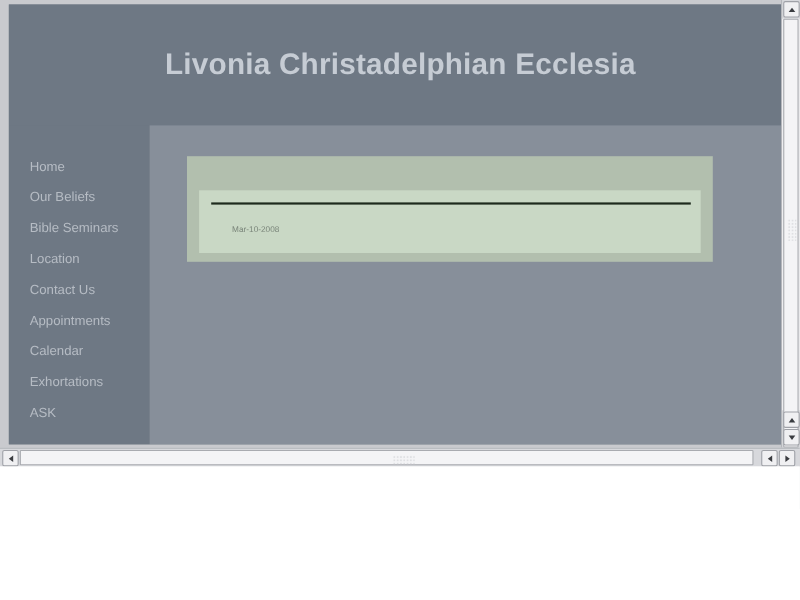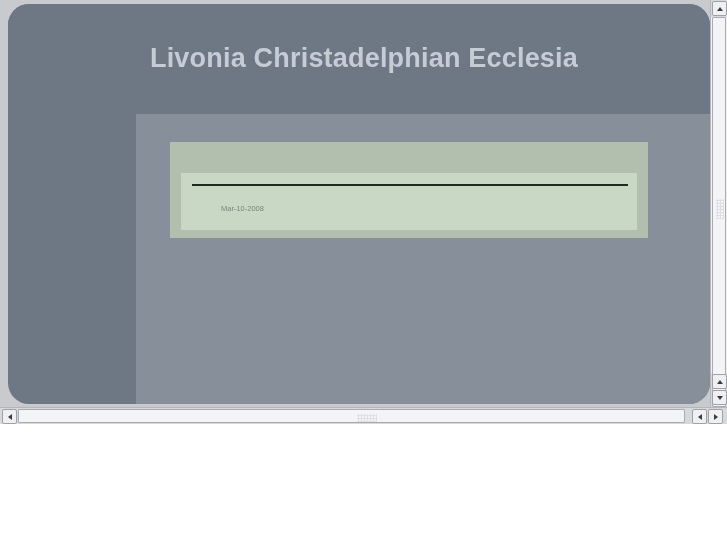--- a/index.html
+++ b/index.html
@@ -28,21 +28,20 @@
 
   
   #page-root {
     position: absolute;
     left: 8px;
     top: 4px;
     width: 702px;
     height: 400px;
     background: #6e7884;
     overflow: hidden;
-    border-radius: 21px;
   }
 
   
   #site-header {
     position: absolute;
     left: 0;
     top: 0;
     width: 702px;
     height: 110px;
     background: #6e7884;
@@ -125,21 +124,21 @@
   #article-rule {
     position: absolute;
     left: 11px;
     top: 11px;
     width: 436px;
     height: 2px;
     background: #1d2a1d;
   }
   #article-date {
     position: absolute;
-    left: 21px;
+    left: 11px;
     top: 31px;
     font-size: 7.5px;
     color: #7a857a;
     font-family: "Liberation Sans", sans-serif;
     white-space: nowrap;
     padding-left: 19px;
   }
 
   
   #vscrollbar {
@@ -255,20 +254,31 @@
 <body>
 
 <div id="viewport-frame">
 
   <div id="page-root">
 
     <div id="site-header">
       <div id="site-title">Livonia Christadelphian Ecclesia</div>
     </div>
 
+    <nav id="sidebar">
+      <a class="nav-item" style="top:30px">Home</a>
+      <a class="nav-item" style="top:58px">Our Beliefs</a>
+      <a class="nav-item" style="top:86px">Bible Seminars</a>
+      <a class="nav-item" style="top:114px">Location</a>
+      <a class="nav-item" style="top:142px">Contact Us</a>
+      <a class="nav-item" style="top:170px">Appointments</a>
+      <a class="nav-item" style="top:198px">Calendar</a>
+      <a class="nav-item" style="top:226px">Exhortations</a>
+      <a class="nav-item" style="top:254px">ASK</a>
+    </nav>
 
     <main id="content-panel">
       <section id="article-box">
         <div id="article-body">
           <div id="article-rule"></div>
           <div id="article-date">Mar-10-2008</div>
         </div>
       </section>
     </main>
 

